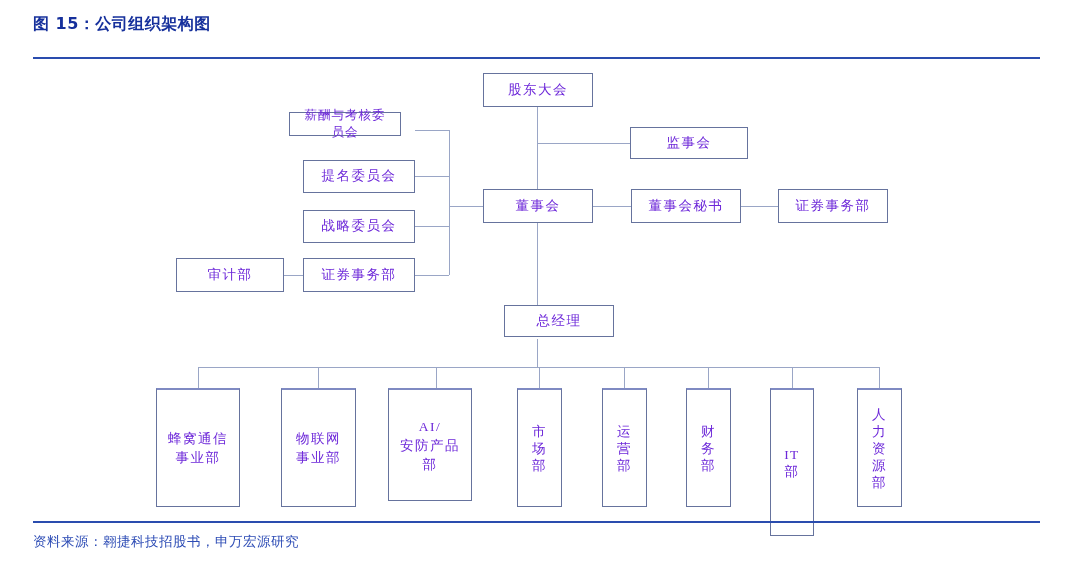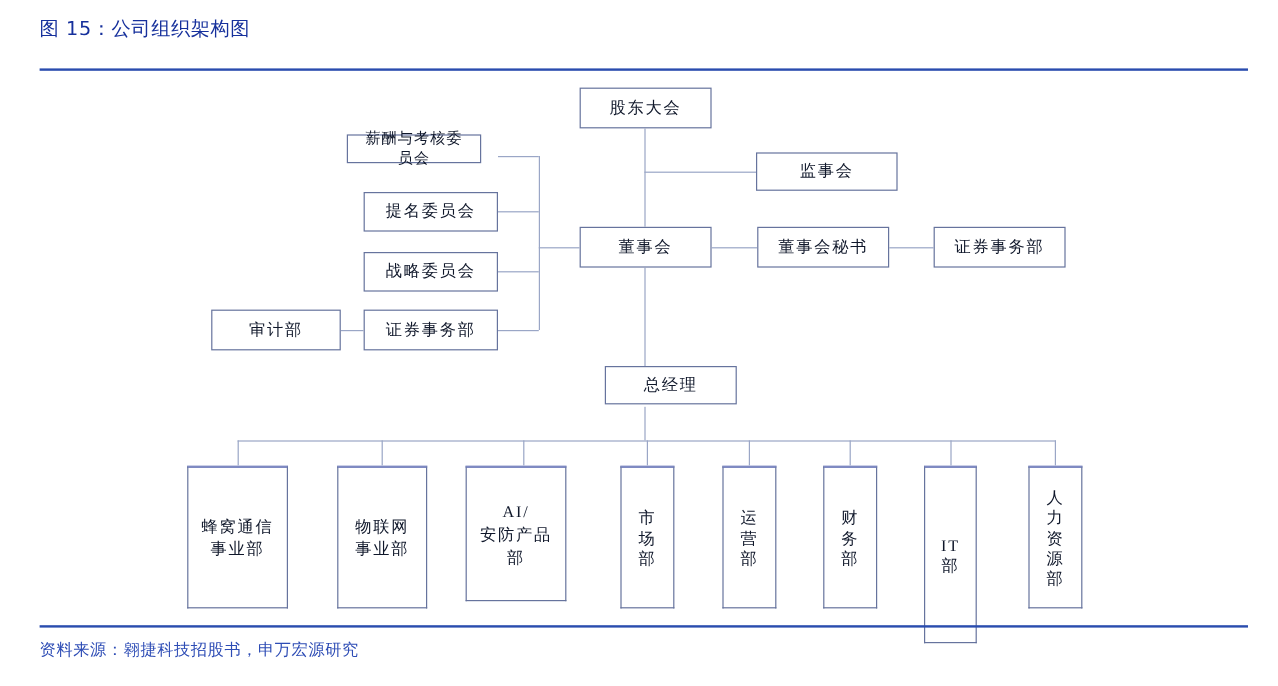--- a/index.html
+++ b/index.html
@@ -3,35 +3,35 @@
 <meta charset="utf-8">
 <style>
   html,body{margin:0;padding:0;}
   body{
     width:1065px;height:572px;position:relative;background:#ffffff;
     font-family:"DejaVu Sans","Liberation Sans",sans-serif;overflow:hidden;
   }
   *{box-sizing:border-box;}
   .fig-title{
     position:absolute;left:33px;top:14px;
-    font-size:16px;font-weight:normal;color:#16309c;letter-spacing:0.5px;
+    font-size:16px;font-weight:bold;color:#16309c;letter-spacing:0.5px;
   }
   .rule{
     position:absolute;left:33px;width:1007px;height:2px;background:#2a4cae;
   }
   .rule-top{top:57px;}
   .rule-bottom{top:521px;}
   .fig-source{
     position:absolute;left:33px;top:533px;
     font-size:13.5px;color:#2d4cb5;letter-spacing:0.5px;
   }
   .node{
     position:absolute;background:#ffffff;border:1.4px solid #66739d;
     display:flex;align-items:center;justify-content:center;text-align:center;
-    color:#0f172a;font-family:"Liberation Serif","DejaVu Serif",serif;
+    color:#6d28d9;font-family:"Liberation Serif","DejaVu Serif",serif;
     font-size:13.5px;letter-spacing:1.5px;line-height:1.35;white-space:pre-line;
   }
   .node.small{font-size:12.5px;letter-spacing:1px;}
   .node.dept{border-top:2.5px solid #7f8ac2;line-height:17px;}
   .node.dept.wide{line-height:19px;}
   .conn{position:absolute;background:#9aa6c6;}
   .conn.h{height:1px;}
   .conn.v{width:1px;}
 </style>
 </head>

